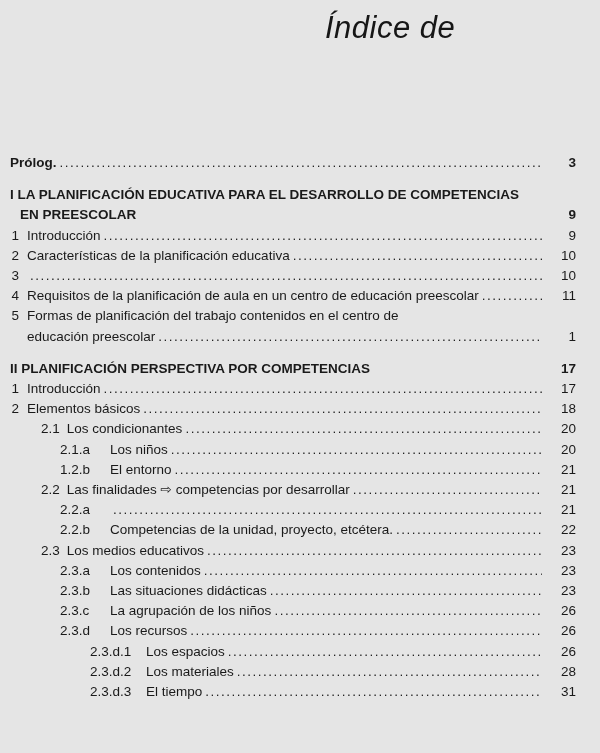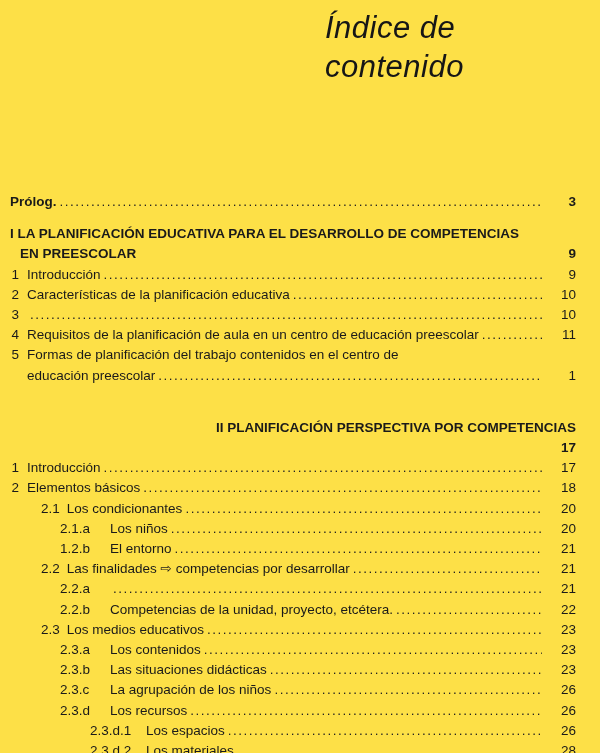--- a/index.html
+++ b/index.html
@@ -1,21 +1,21 @@
 <!DOCTYPE html>
 <html><head>
 <meta charset="utf-8">
 <style>
   html, body { margin: 0; padding: 0; }
   #page {
     position: relative;
     width: 600px;
     height: 753px;
     box-sizing: border-box;
-    background: #fde047;
+    background: #e5e5e5;
     color: #1a1a1a;
     font-family: "Liberation Sans", "DejaVu Sans", sans-serif;
     font-size: 13.5px;
     padding: 8px 24px 0 10px;
     overflow: hidden;
   }
   .title {
     margin-left: 315px;
     font-size: 31px;
     line-height: 39px;
@@ -53,21 +53,20 @@
   .left { flex: 1 1 auto; min-width: 0; }
   .l1, .l2 { display: flex; align-items: baseline; }
   .l2 { padding-left: 17px; }
 </style>
 </head>
 <body>
 
 <div id="page">
   <div class="title">
     <div>Índice de</div>
-    <div>contenido</div>
   </div>
   <div class="toc">
       <div class="row entry lvl0 bold">
         <span class="txt">Prólog.</span>
         <span class="dots">....................................................................................................................................................................................................................................................................</span>
         <span class="pg">3</span>
       </div>
       <div class="row heading" style="margin-top: 12px;">
         <div class="hlines">
           <div class="hline">I LA PLANIFICACIÓN EDUCATIVA PARA EL DESARROLLO DE COMPETENCIAS</div>
@@ -104,21 +103,21 @@
             <span class="num">5</span>
             <span class="txt">Formas de planificación del trabajo contenidos en el centro de</span>
           </div>
           <div class="l2">
             <span class="txt">educación preescolar</span>
             <span class="dots">....................................................................................................................................................................................................................................................................</span>
           </div>
         </div>
         <span class="pg">1</span>
       </div>
-      <div class="row heading" style="margin-top: 32px; flex-direction: column;">
+      <div class="row heading" style="margin-top: 12px;">
         <div class="hlines">
           <div class="hline">II PLANIFICACIÓN PERSPECTIVA POR COMPETENCIAS</div>
         </div>
         <span class="pg">17</span>
       </div>
       <div class="row entry lvl1">
         <span class="num">1</span>
         <span class="txt">Introducción</span>
         <span class="dots">....................................................................................................................................................................................................................................................................</span>
         <span class="pg">17</span>

